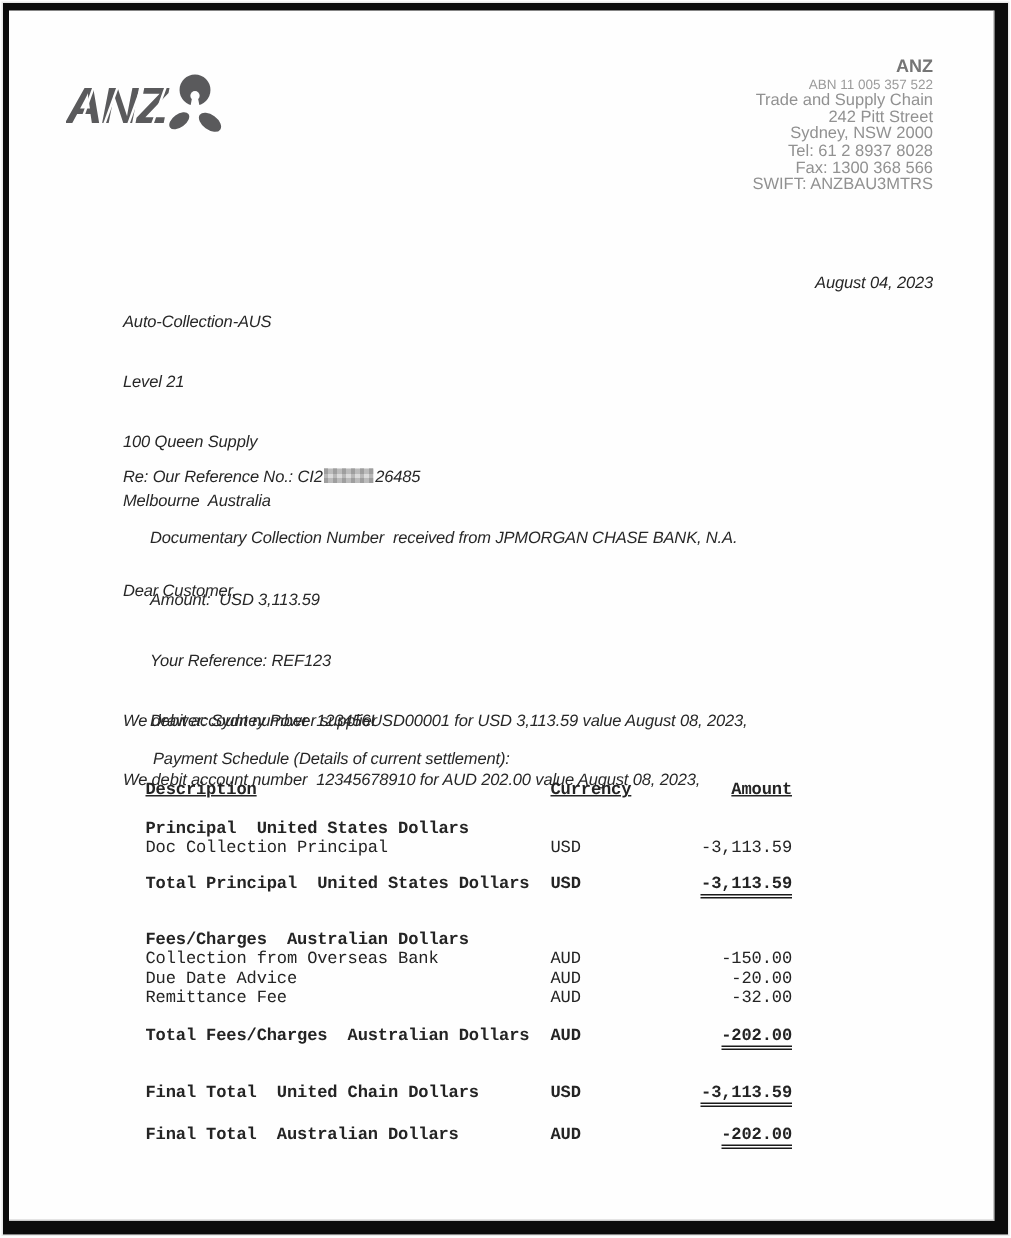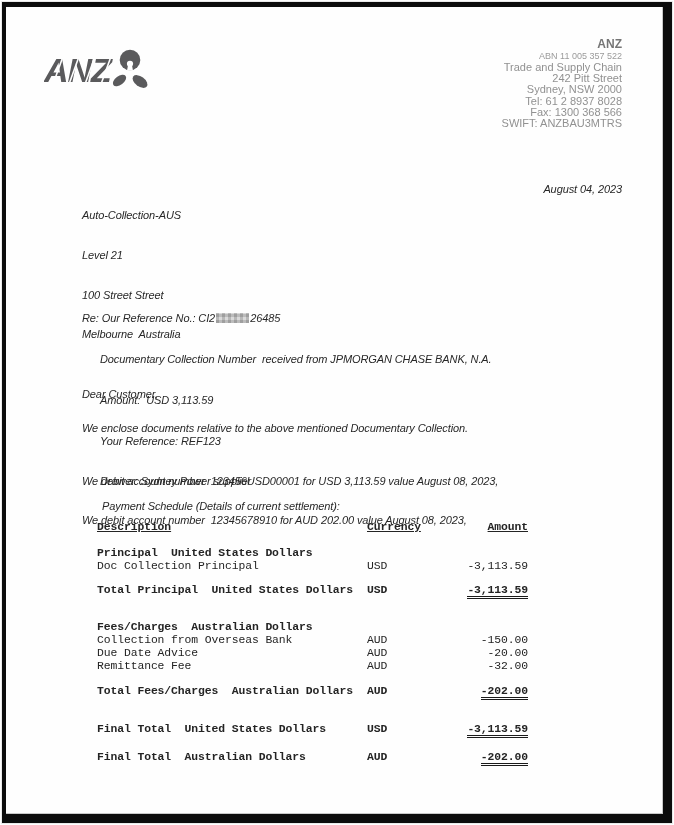--- a/index.html
+++ b/index.html
@@ -76,36 +76,35 @@
     <div class="lh-line">242 Pitt Street</div>
     <div class="lh-line">Sydney, NSW 2000</div>
     <div class="lh-line">Tel: 61 2 8937 8028</div>
     <div class="lh-line">Fax: 1300 368 566</div>
     <div class="lh-line">SWIFT: ANZBAU3MTRS</div>
   </div>
 
   <div class="abs txt recipient">
     <div>Auto-Collection-AUS</div>
     <div>Level 21</div>
-    <div>100 Street Street</div>
+    <div>100 Queen Supply</div>
     <div>Melbourne  Australia</div>
   </div>
 
   <div class="abs txt date-line">August 04, 2023</div>
 
   <div class="abs txt re-block">
     <div><span>Re: Our Reference No.: </span><span>CI2</span><span class="redact"></span><span>26485</span></div>
     <div class="re-indent">Documentary Collection Number  received from JPMORGAN CHASE BANK, N.A.</div>
     <div class="re-indent">Amount:  USD 3,113.59</div>
     <div class="re-indent">Your Reference: REF123</div>
     <div class="re-indent">Drawer: Sydney Power supplier</div>
   </div>
 
   <div class="abs txt salutation">Dear Customer,</div>
-  <div class="abs txt para1">We enclose documents relative to the above mentioned Documentary Collection.</div>
   <div class="abs txt debit-block">
     <div>We debit account number  123456USD00001 for USD 3,113.59 value August 08, 2023,</div>
     <div>We debit account number  12345678910 for AUD 202.00 value August 08, 2023,</div>
   </div>
   <div class="abs txt schedule-title">Payment Schedule (Details of current settlement):</div>
 
   <div class="trow bold" style="top:521px">
     <div><span class="ul">Description</span></div>
     <div class="cur"><span class="ul">Currency</span></div>
     <div class="amt"><span class="ul">Amount</span></div>
@@ -143,21 +142,21 @@
     <div class="cur">AUD</div>
     <div class="amt">-32.00</div>
   </div>
   <div class="trow bold" style="top:685px">
     <div>Total Fees/Charges  Australian Dollars</div>
     <div class="cur">AUD</div>
     <div class="amt"><span class="dbl">-202.00</span></div>
   </div>
 
   <div class="trow bold" style="top:723px">
-    <div>Final Total  United States Dollars</div>
+    <div>Final Total  United Chain Dollars</div>
     <div class="cur">USD</div>
     <div class="amt"><span class="dbl">-3,113.59</span></div>
   </div>
   <div class="trow bold" style="top:751px">
     <div>Final Total  Australian Dollars</div>
     <div class="cur">AUD</div>
     <div class="amt"><span class="dbl">-202.00</span></div>
   </div>
 </div>
 

